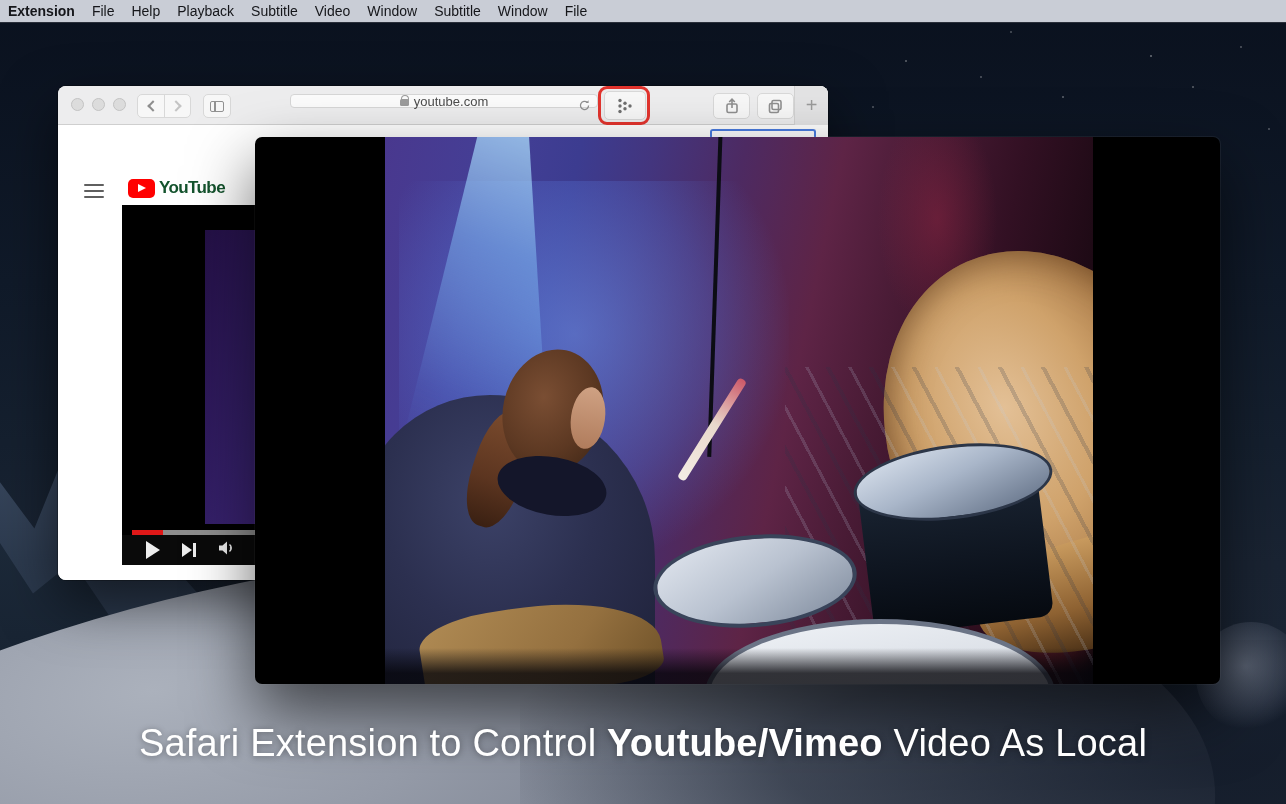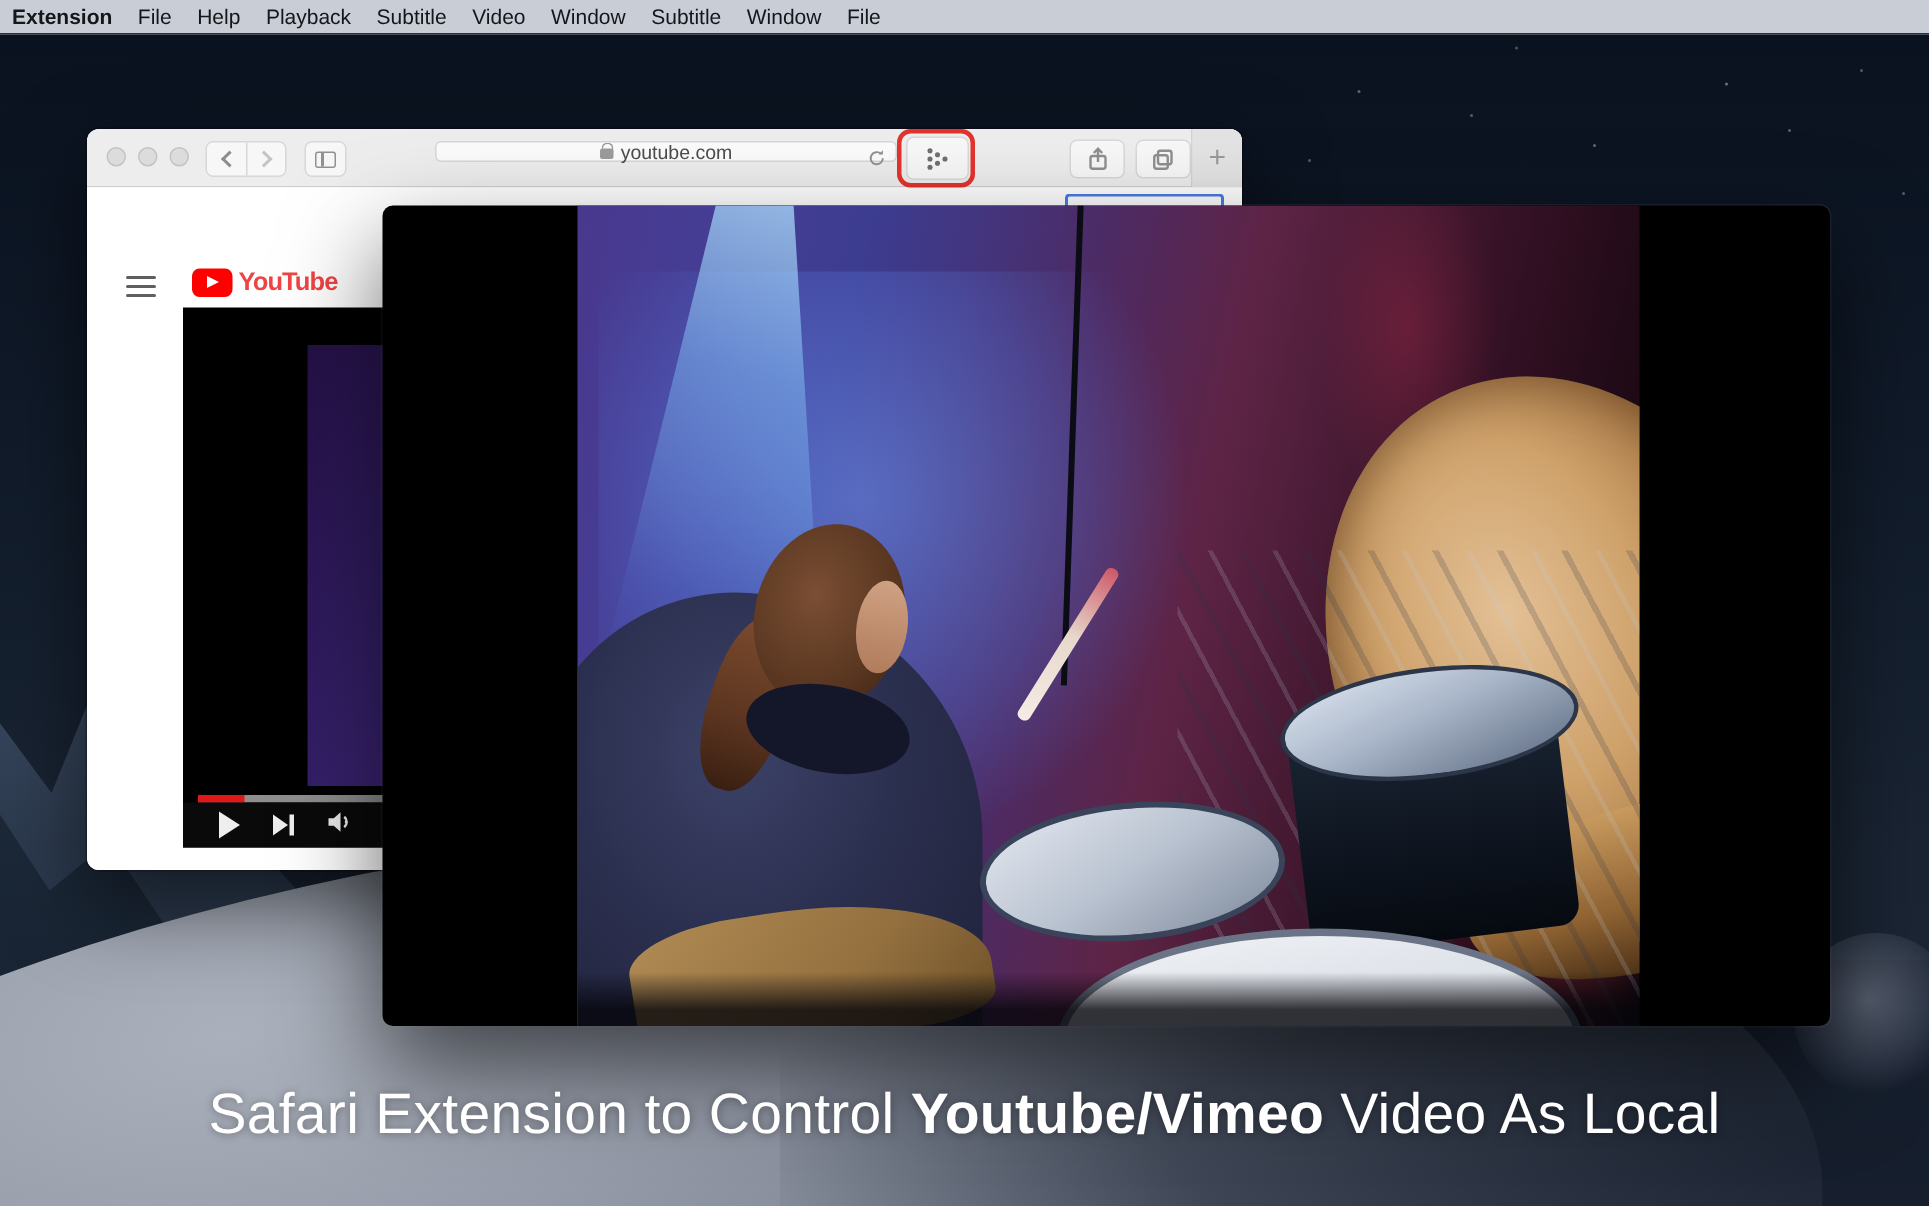--- a/index.html
+++ b/index.html
@@ -76,21 +76,21 @@
   
   .sf-page { position:absolute; left:0; top:39px; width:100%; height:455px; background:#fff;
     border-radius:0 0 8px 8px; overflow:hidden; }
   .hamburger { position:absolute; left:26px; top:59px; width:20px; height:14px;
     display:flex; flex-direction:column; justify-content:space-between; }
   .hamburger div { height:2px; background:#5f5f5f; border-radius:1px; }
   .ytlogo { position:absolute; left:70px; top:53px; display:flex; align-items:center; gap:4px; }
   .ytmark { width:27px; height:19px; background:#ff0000; border-radius:5px; position:relative; }
   .ytmark:before { content:""; position:absolute; left:10px; top:5px;
     border-left:8px solid #fff; border-top:4.5px solid transparent; border-bottom:4.5px solid transparent; }
-  .ytword { font-size:17px; font-weight:700; letter-spacing:-0.6px; color:#ef4444; }
+  .ytword { font-size:17px; font-weight:700; letter-spacing:-0.6px; color:#14532d; }
   .blue-sliver { position:absolute; left:652px; top:4px; width:106px; height:9px; background:#fdfdff;
     border:2px solid #4a7ce0; border-bottom:none; border-radius:3px 3px 0 0; }
 
   
   .mini { position:absolute; left:64px; top:80px; width:520px; height:360px; background:#000; }
   .mini-video { position:absolute; left:83px; top:25px; right:0; height:294px;
     background:linear-gradient(115deg,#241046 0%, #35206a 25%, #4a2a8a 48%, #3a1d5c 68%, #1c0e33 88%, #0e0618 100%); }
   .mini-figure { position:absolute; left:18%; top:28%; width:55%; height:66%;
     background:radial-gradient(ellipse at 50% 55%, rgba(20,16,44,.95) 0%, rgba(24,18,52,.7) 55%, rgba(0,0,0,0) 80%); }
   .mini-redglow { position:absolute; right:0; top:10%; width:45%; height:70%;

